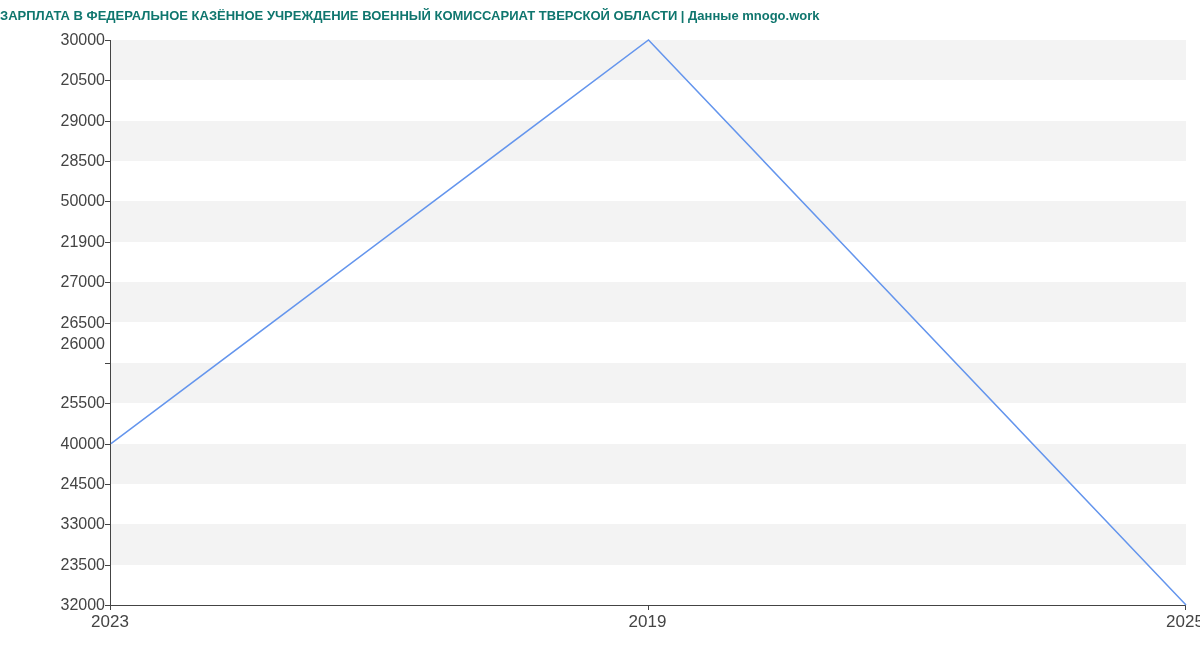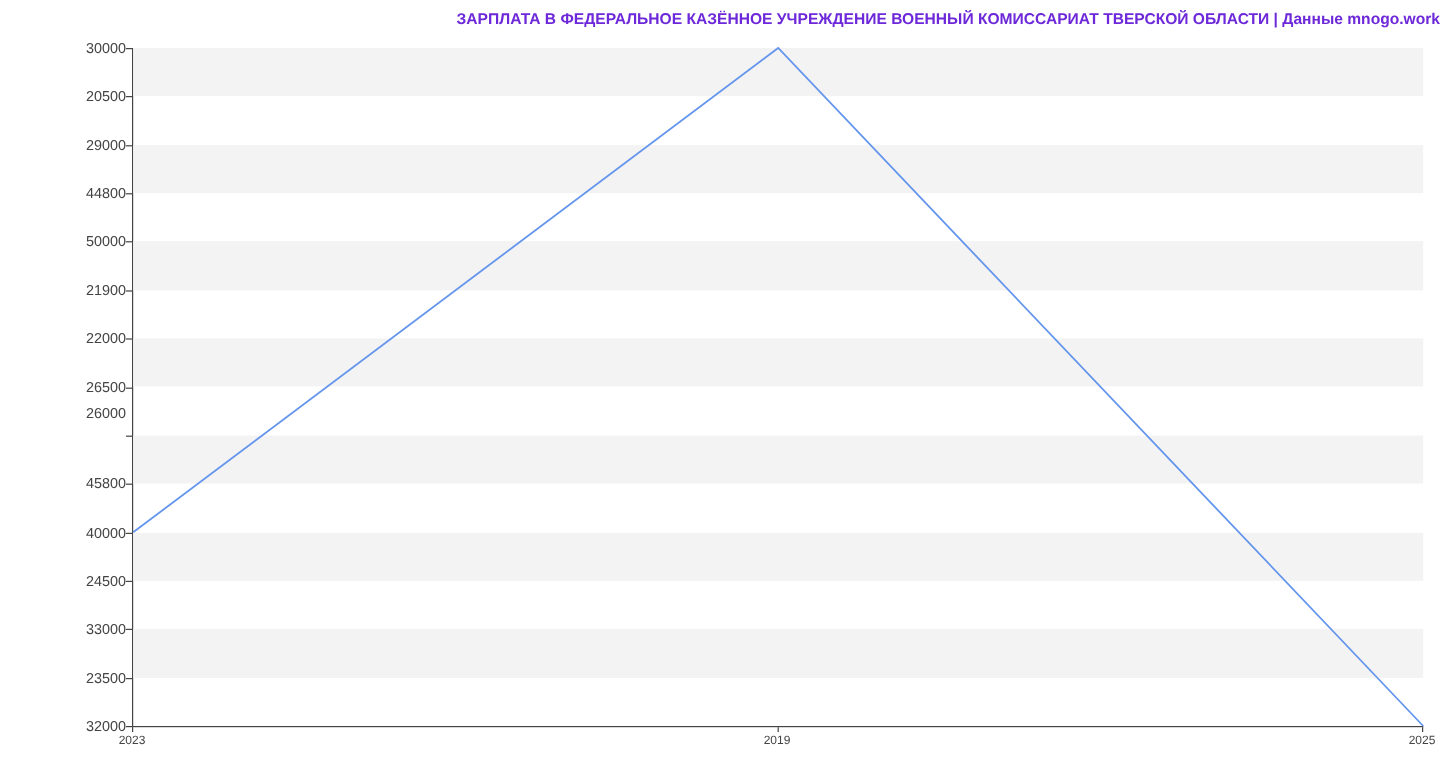--- a/index.html
+++ b/index.html
@@ -14,24 +14,24 @@
   .chart-wrap {
     position: relative;
     width: 1200px;
     height: 650px;
   }
   .title {
     position: absolute;
     top: 8px;
     left: 0;
     right: 0;
-    text-align: right;
+    text-align: left;
     font-size: 13px;
     font-weight: bold;
-    color: #6d28d9;
+    color: #0f766e;
   }
   .plot {
     position: absolute;
     left: 110px;
     top: 40px;
     width: 1075px;
     height: 565px;
     background: #ffffff;
     border-left: 1px solid #444;
     border-bottom: 1px solid #444;
@@ -49,35 +49,35 @@
     top: 0;
     width: 100%;
     height: 100%;
     overflow: visible;
   }
   .y-tick-label {
     position: absolute;
     right: 1095px;
     width: 60px;
     text-align: right;
-    font-size: 12px;
+    font-size: 16px;
     color: #444;
     transform: translateY(-50%);
   }
   .y-tick-mark {
     position: absolute;
     width: 5px;
     height: 1px;
     background: #444;
     left: 105px;
   }
   .x-tick-label {
     position: absolute;
     top: 612px;
-    font-size: 10px;
+    font-size: 17px;
     color: #444;
     transform: translateX(-50%);
   }
   .x-tick-mark {
     position: absolute;
     top: 605px;
     width: 1px;
     height: 5px;
     background: #444;
   }
@@ -91,33 +91,33 @@
   <div class="y-tick-label" style="top:605px">32000</div>
   <div class="y-tick-mark" style="top:605px"></div>
   <div class="y-tick-label" style="top:564.6px">23500</div>
   <div class="y-tick-mark" style="top:564.6px"></div>
   <div class="y-tick-label" style="top:524.3px">33000</div>
   <div class="y-tick-mark" style="top:524.3px"></div>
   <div class="y-tick-label" style="top:483.9px">24500</div>
   <div class="y-tick-mark" style="top:483.9px"></div>
   <div class="y-tick-label" style="top:443.6px">40000</div>
   <div class="y-tick-mark" style="top:443.6px"></div>
-  <div class="y-tick-label" style="top:403.2px">45800</div>
+  <div class="y-tick-label" style="top:403.2px">25500</div>
   <div class="y-tick-mark" style="top:403.2px"></div>
   <div class="y-tick-label" style="top:344px">26000</div>
   <div class="y-tick-mark" style="top:362.9px"></div>
   <div class="y-tick-label" style="top:322.5px">26500</div>
   <div class="y-tick-mark" style="top:322.5px"></div>
-  <div class="y-tick-label" style="top:282.1px">22000</div>
+  <div class="y-tick-label" style="top:282.1px">27000</div>
   <div class="y-tick-mark" style="top:282.1px"></div>
   <div class="y-tick-label" style="top:241.8px">21900</div>
   <div class="y-tick-mark" style="top:241.8px"></div>
   <div class="y-tick-label" style="top:201.4px">50000</div>
   <div class="y-tick-mark" style="top:201.4px"></div>
-  <div class="y-tick-label" style="top:161.1px">44800</div>
+  <div class="y-tick-label" style="top:161.1px">28500</div>
   <div class="y-tick-mark" style="top:161.1px"></div>
   <div class="y-tick-label" style="top:120.7px">29000</div>
   <div class="y-tick-mark" style="top:120.7px"></div>
   <div class="y-tick-label" style="top:80.4px">20500</div>
   <div class="y-tick-mark" style="top:80.4px"></div>
   <div class="y-tick-label" style="top:40px">30000</div>
   <div class="y-tick-mark" style="top:40px"></div>
 
   <div class="x-tick-label" style="left:110px">2023</div>
   <div class="x-tick-mark" style="left:110px"></div>

